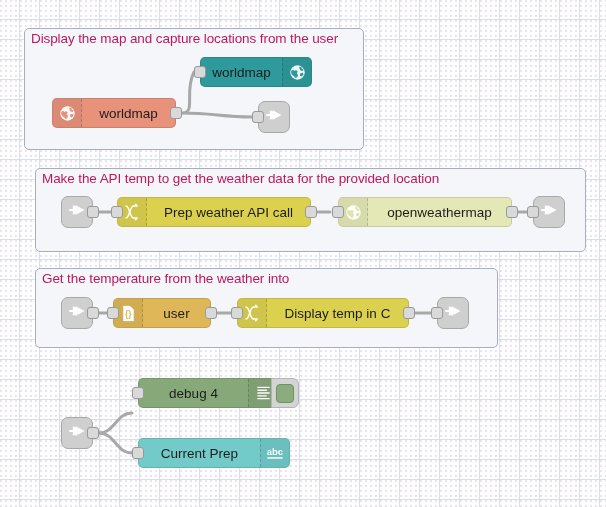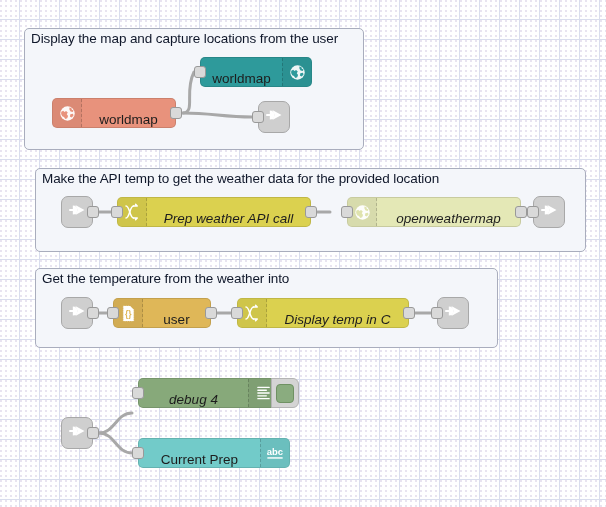--- a/index.html
+++ b/index.html
@@ -25,47 +25,47 @@
     position:absolute;
     background:#f4f6fa;
     border:1.6px solid #a9adbd;
     border-radius:5px;
     box-sizing:border-box;
   }
   .group-title{
     position:absolute;
     top:2px;left:6px;
     font-size:13.5px;
-    color:#0f172a;
+    color:#be185d;
     white-space:nowrap;
     letter-spacing:-0.1px;
   }
 
   
   .wires{position:absolute;left:0;top:0;width:606px;height:507px;pointer-events:none;}
 
   
   .node{
     position:absolute;
     height:30px;
     border-radius:5px;
     box-sizing:border-box;
-    display:flex;align-items:flex-end;
+    display:flex;align-items:center;
     border:1px solid rgba(0,0,0,0.12);
     overflow:visible;
   }
   .node-label{
     flex:1;
     font-size:13.5px;
     color:#1d1d1d;
     white-space:nowrap;
     padding:0 8px;
     text-align:center;
   }
-  .node-label.italic{font-style:italic;}
+  .node-label.italic{}
 
   
   .icon-tray{
     width:28px;height:100%;
     display:flex;align-items:center;justify-content:center;
     background:rgba(0,0,0,0.055);
     flex:0 0 28px;
   }
   .icon-tray.left{border-right:1px dashed rgba(0,0,0,0.18);border-radius:4px 0 0 4px;}
   .icon-tray.right{border-left:1px dashed rgba(0,0,0,0.18);border-radius:0 4px 4px 0;}
@@ -215,21 +215,21 @@
         <path d="M4 4 C 9 4 9 20 14 20"></path>
         <path d="M4 20 C 9 20 9 4 14 4"></path>
         <path d="M14 4 l5 0 l-2.2 -2.2"></path>
         <path d="M14 20 l5 0 l-2.2 2.2"></path>
       </svg>
     </div>
     <div class="node-label italic">Prep weather API call</div>
     <div class="port out"></div>
   </div>
 
-  <div class="node" style="left:347px;top:197px;width:174px;background:#e4e8b6;">
+  <div class="node" style="left:338px;top:197px;width:174px;background:#e4e8b6;">
     <div class="port in"></div>
     <div class="icon-tray left">
       <svg width="17" height="17" viewBox="0 0 24 24">
         <circle cx="12" cy="12" r="10.2" fill="#ffffff" opacity="0.95"></circle>
         <path d="M3.2 9.5 L6 8 L7.6 9.8 L10 8.6 L12.4 10.6 L11 13 L12.8 15.4 L11.6 18.8
                  L9 19.6 L7 17 L4.6 16 L3 12.6 Z" fill="#dfe3ae"></path>
         <path d="M14.6 3.4 L17.4 4.2 L18.2 6.6 L20.6 7.6 L19.4 10 L16.4 9.2 L14.8 6.8 Z" fill="#dfe3ae"></path>
         <path d="M16 13 L19.8 12.4 L20.4 15.2 L17.6 17.6 L15.4 16.2 Z" fill="#dfe3ae"></path>
       </svg>
     </div>

